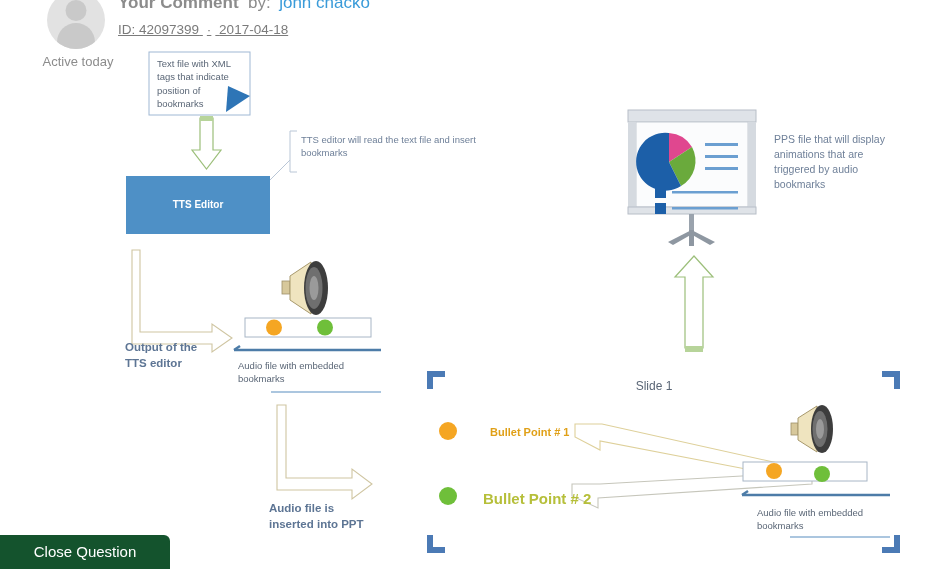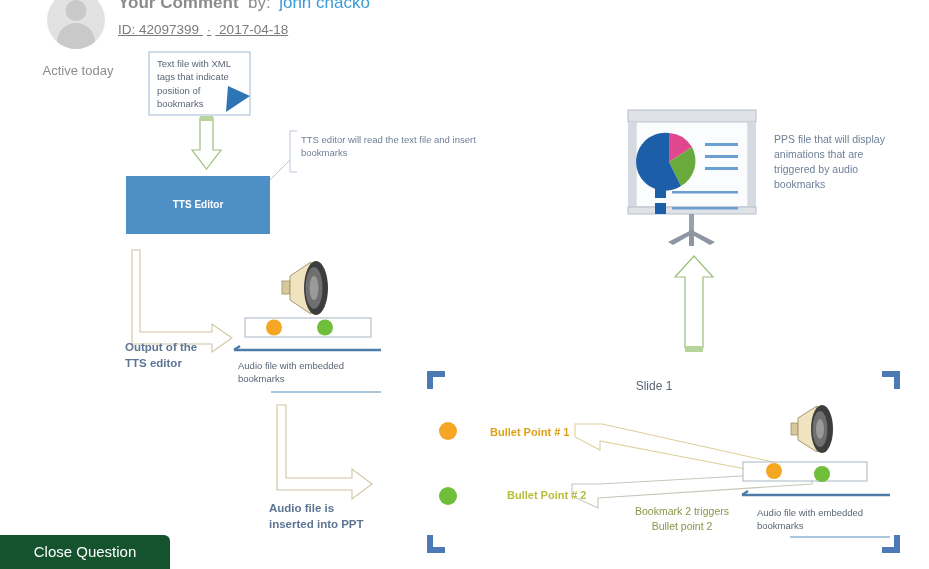--- a/index.html
+++ b/index.html
@@ -25,21 +25,20 @@
     width:21px; height:21px; border-radius:50%; background:#c9c9c9;
   }
   #avatar .body {
     position:absolute; left:50%; top:32px; transform:translateX(-50%);
     width:38px; height:34px; border-radius:19px 19px 0 0; background:#c9c9c9;
   }
   #active-today {
     position:absolute; left:33px; top:54px; width:90px;
     text-align:center; font-size:13px; color:#8c8c8c;
     font-family:"Liberation Sans", sans-serif;
-    margin-top:9px;
   }
 
   #title-row { position:absolute; left:118px; top:-7px; white-space:nowrap; }
   #your-comment { font-size:17px; font-weight:bold; color:#8c8c8c; }
   #by-word { font-size:17px; color:#8c8c8c; margin-left:5px; }
   #author-link { font-size:17px; color:#3a9bd9; margin-left:4px; }
   #meta-row {
     position:absolute; left:118px; top:22px;
     font-size:13.5px; color:#7b7b7b; white-space:nowrap;text-decoration:underline;
   }
@@ -71,21 +70,21 @@
   
   #audio-caption-left { left:238px; top:359px; width:140px; font-size:9.5px; color:#5a6676; }
   
   #insert-label { left:269px; top:500px; width:95px; font-size:11.5px; font-weight:bold; color:#5d7594; }
   
   #pps-note { left:774px; top:132px; width:125px; font-size:10.5px; color:#6f8099; }
   
   #slide-label { left:614px; top:378px; width:80px; text-align:center; font-size:12px; color:#5a6676; }
   
   #bullet1-label { left:490px; top:425px; font-size:11px; font-weight:bold; color:#e0a018; }
-  #bullet2-label { left:507px; top:488px; font-size:11px; font-weight:bold; color:#b6bf3a; }
+  #bullet2-label { left:483px; top:488px; font-size:15px; font-weight:bold; color:#b6bf3a; }
   
   #bm1-note { left:636px; top:411px; width:115px; text-align:center; font-size:10.5px; color:#60728c; }
   #bm2-note { left:623px; top:504px; width:118px; text-align:center; font-size:10.5px; color:#8a9646; }
   
   #audio-caption-right { left:757px; top:506px; width:130px; font-size:9.5px; color:#5a6676; }
 
   
   #close-question {
     position:absolute; left:0px; top:535px;
     width:170px; height:34px;
@@ -253,18 +252,17 @@
 
   <div class="dgtxt" id="pps-note">PPS file that will display animations that are triggered by audio bookmarks</div>
 
   <div class="dgtxt" id="slide-label">Slide 1</div>
 
   <div class="dgtxt" id="bullet1-label">Bullet Point # 1</div>
 
   <div class="dgtxt" id="bullet2-label">Bullet Point # 2</div>
 
 
-  <div class="dgtxt" id="bm2-note">Bookmark 2 triggers Bullet point 2</div>
 
   <div class="dgtxt" id="audio-caption-right">Audio file with embedded bookmarks</div>
 </div>
 
 <div id="close-question">Close Question</div>
 
 </body></html>

